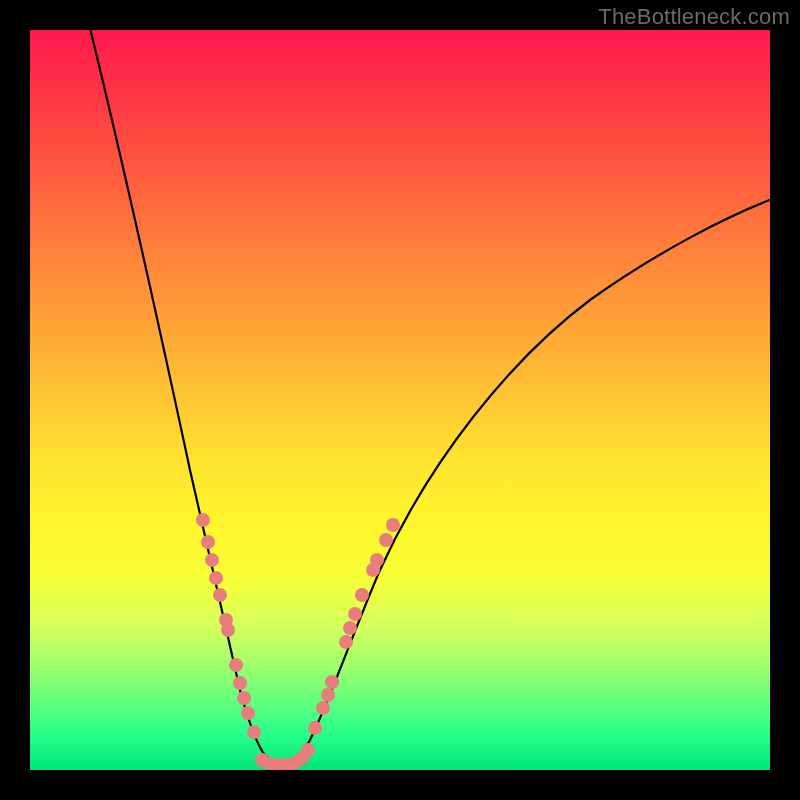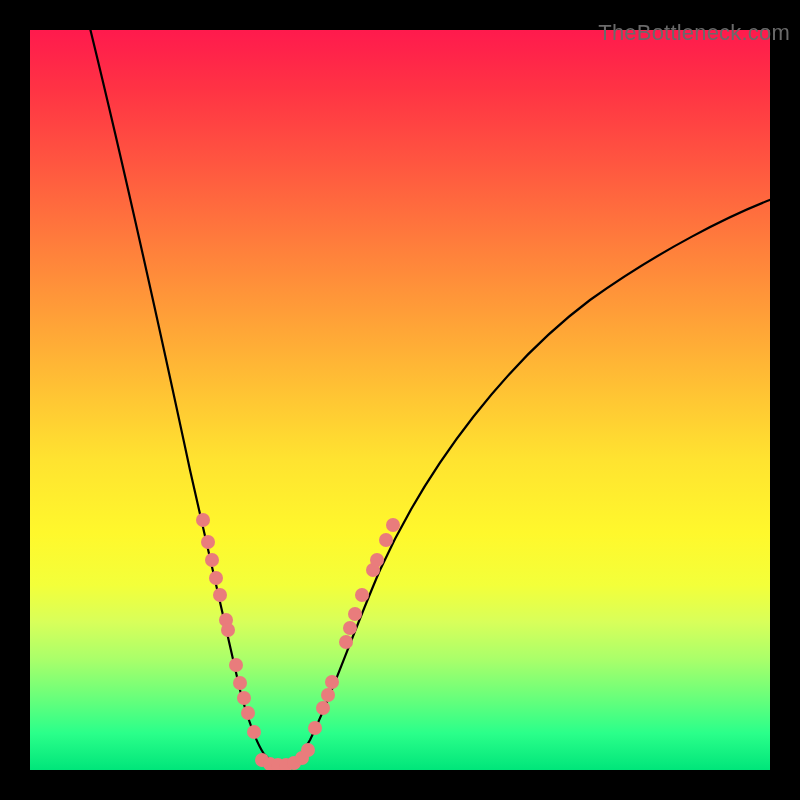--- a/index.html
+++ b/index.html
@@ -29,21 +29,21 @@
       #f3ff3a 75%,
       #d8ff5a 80%,
       #aaff6a 85%,
       #6cff7a 90%,
       #2bff8a 95%,
       #00e57a 100%
     );
   }
   .watermark {
     position: absolute;
-    top: 20px;
+    top: 4px;
     right: 10px;
     color: #6a6a6a;
     font-size: 22px;
     font-weight: 500;
     letter-spacing: 0.2px;
     user-select: none;
   }
   svg.curve {
     position: absolute;
     left: 0;

